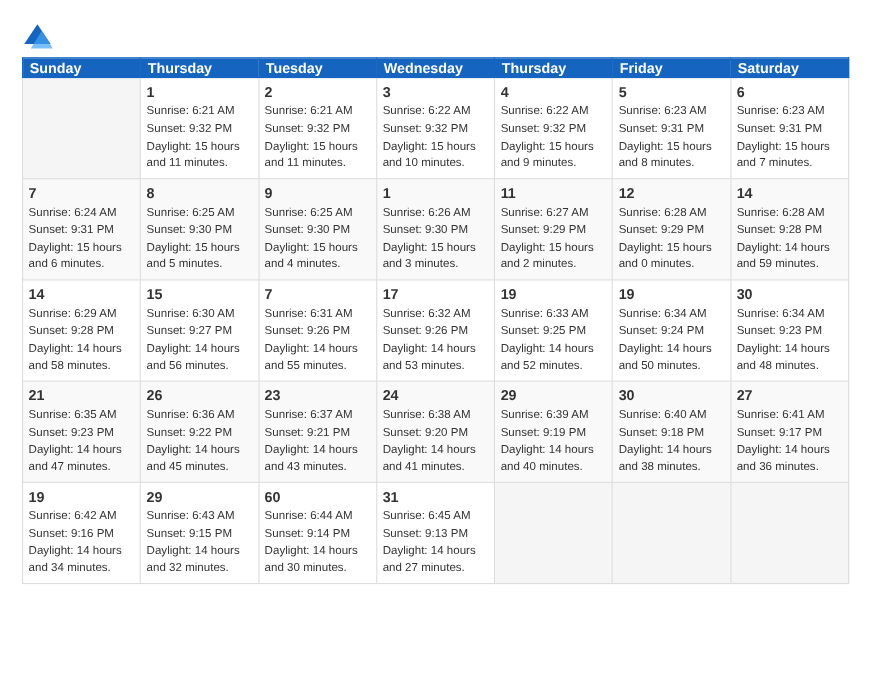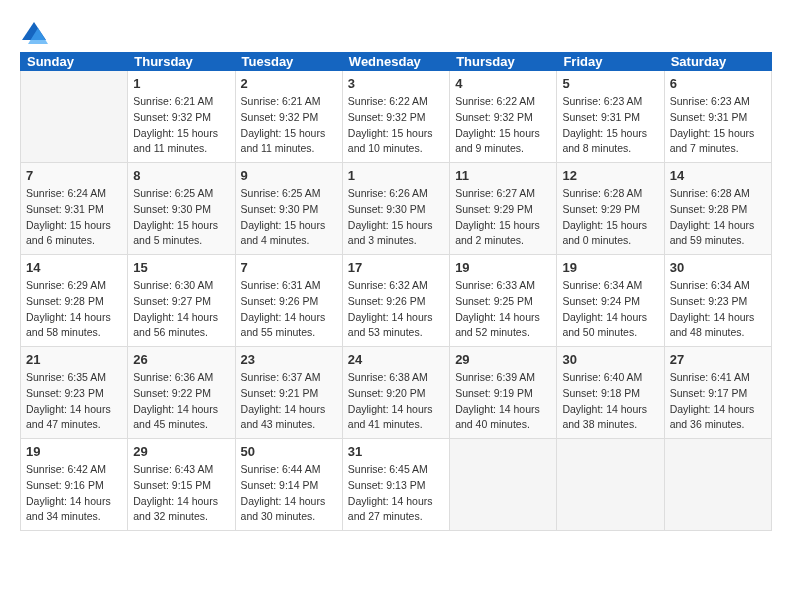--- a/index.html
+++ b/index.html
@@ -252,21 +252,21 @@
       <tr>
         <td>
           <span class="day-number">19</span>
           <div class="day-info">Sunrise: 6:42 AM<br>Sunset: 9:16 PM<br>Daylight: 14 hours and 34 minutes.</div>
         </td>
         <td>
           <span class="day-number">29</span>
           <div class="day-info">Sunrise: 6:43 AM<br>Sunset: 9:15 PM<br>Daylight: 14 hours and 32 minutes.</div>
         </td>
         <td>
-          <span class="day-number">50</span>
+          <span class="day-number">60</span>
           <div class="day-info">Sunrise: 6:44 AM<br>Sunset: 9:14 PM<br>Daylight: 14 hours and 30 minutes.</div>
         </td>
         <td>
           <span class="day-number">31</span>
           <div class="day-info">Sunrise: 6:45 AM<br>Sunset: 9:13 PM<br>Daylight: 14 hours and 27 minutes.</div>
         </td>
         <td class="empty-cell"></td>
         <td class="empty-cell"></td>
         <td class="empty-cell"></td>
       </tr>

